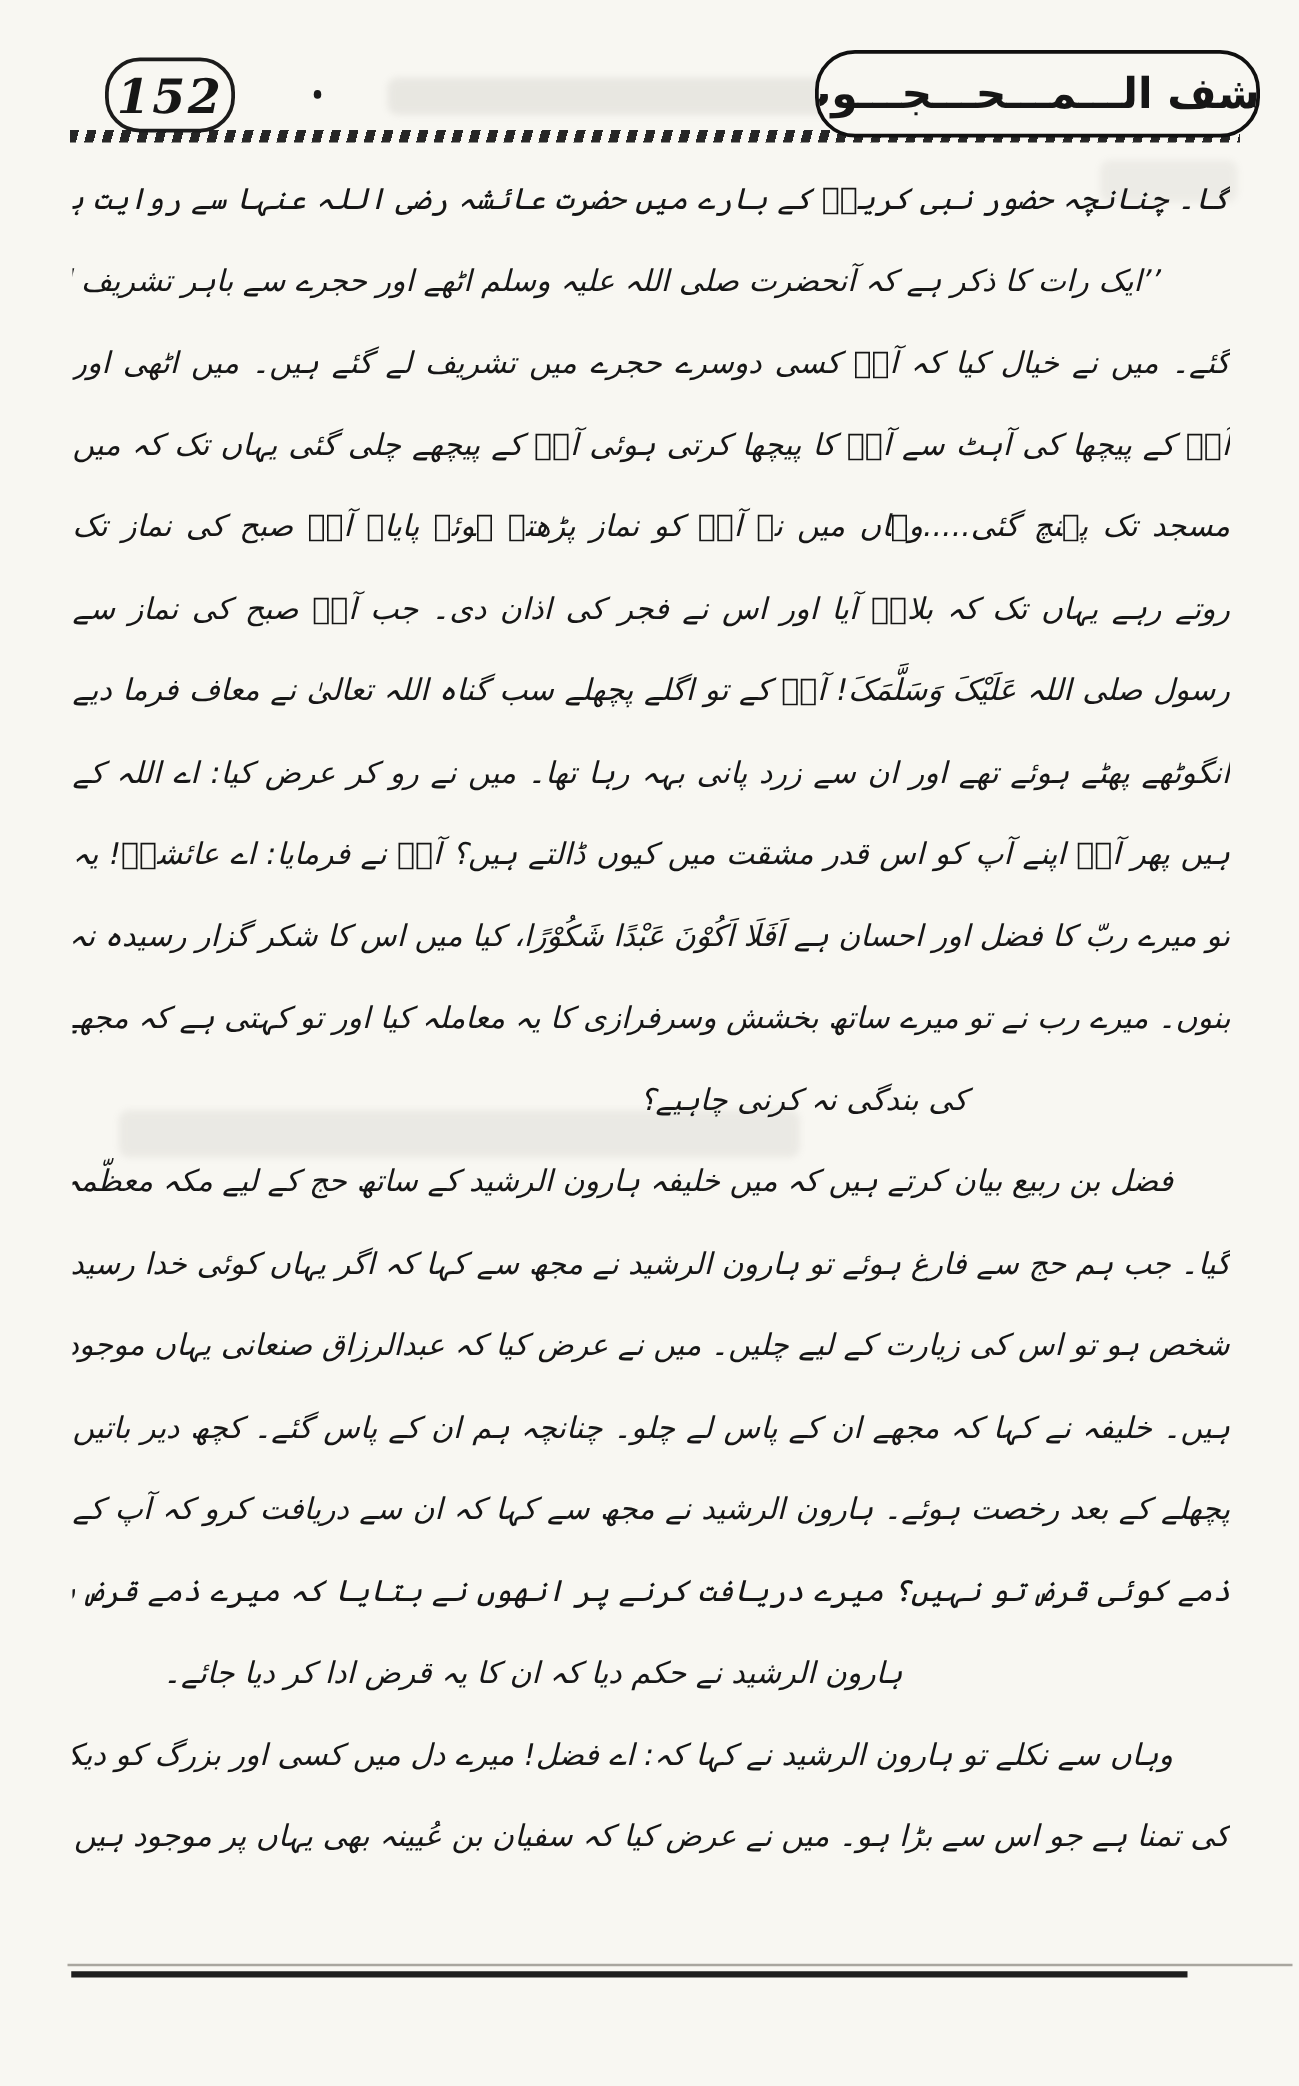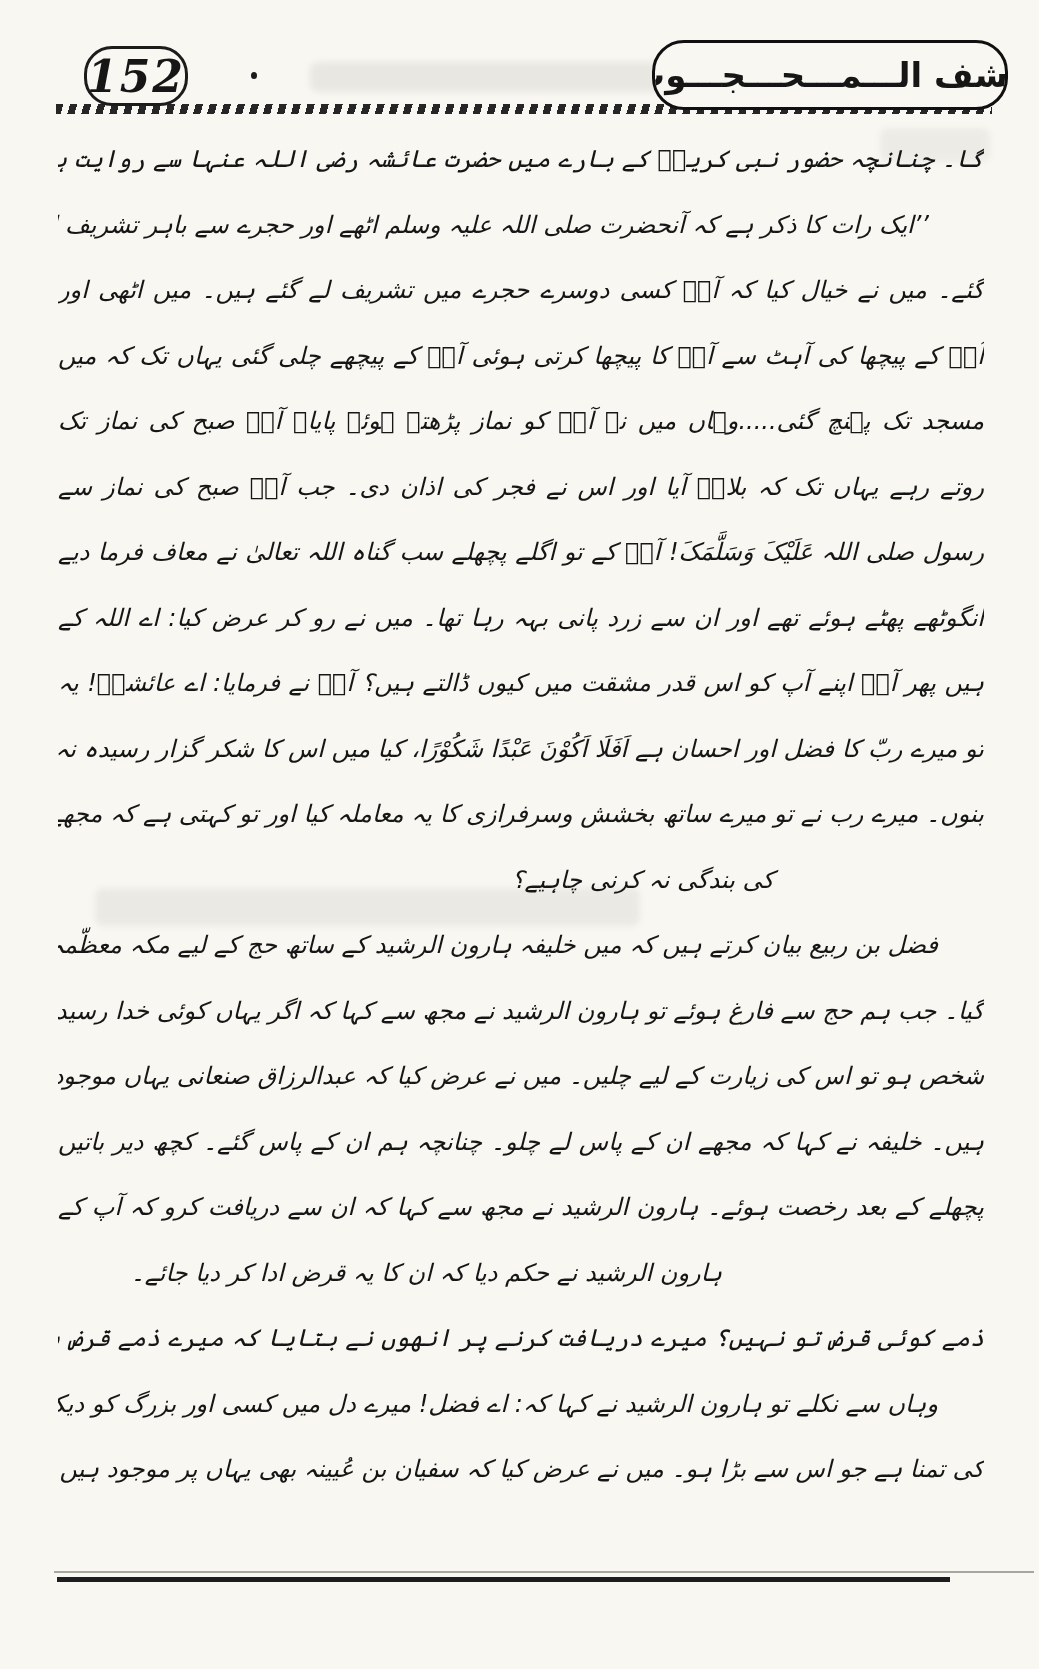--- a/index.html
+++ b/index.html
@@ -7,21 +7,21 @@
     width:1039px;height:1669px;position:relative;overflow:hidden;
     background:#f8f7f2;
     font-family:"DejaVu Sans",sans-serif;color:#161616;
   }
   
   .page-number-badge{
     position:absolute;left:84px;top:46px;width:98px;height:54px;
     border:3px solid #1c1c1c;border-radius:28px;
     display:flex;align-items:center;justify-content:center;
     font-family:"DejaVu Serif",serif;font-style:italic;font-weight:bold;
-    font-size:44px;letter-spacing:2px;direction:ltr;background:#f8f7f2;z-index:3;
+    font-size:38px;letter-spacing:2px;direction:ltr;background:#f8f7f2;z-index:3;
   }
   .book-title-badge{
     position:absolute;left:652px;top:40px;width:350px;height:64px;
     border:3px solid #101010;border-radius:32px;
     display:flex;align-items:center;justify-content:center;
     font-weight:bold;font-size:34px;direction:rtl;background:#f8f7f2;z-index:3;
     white-space:nowrap;overflow:hidden;
   }
   .hatch-rule{
     position:absolute;left:56px;top:104px;width:936px;height:10px;z-index:2;
@@ -86,20 +86,20 @@
   <div class="bline">انگوٹھے پھٹے ہوئے تھے اور ان سے زرد پانی بہہ رہا تھا۔ میں نے رو کر عرض کیا: اے اللہ کے</div>
   <div class="bline">ہیں پھر آپؐ اپنے آپ کو اس قدر مشقت میں کیوں ڈالتے ہیں؟ آپؐ نے فرمایا: اے عائشہؓ! یہ</div>
   <div class="bline">تو میرے ربّ کا فضل اور احسان ہے اَفَلَا اَکُوْنَ عَبْدًا شَکُوْرًا، کیا میں اس کا شکر گزار رسیدہ نہ</div>
   <div class="bline">بنوں۔ میرے رب نے تو میرے ساتھ بخشش وسرفرازی کا یہ معاملہ کیا اور تو کہتی ہے کہ مجھے اس</div>
   <div class="bline end-mid">کی بندگی نہ کرنی چاہیے؟</div>
   <div class="bline indent-para">فضل بن ربیع بیان کرتے ہیں کہ میں خلیفہ ہارون الرشید کے ساتھ حج کے لیے مکہ معظّمہ</div>
   <div class="bline">گیا۔ جب ہم حج سے فارغ ہوئے تو ہارون الرشید نے مجھ سے کہا کہ اگر یہاں کوئی خدا رسیدہ</div>
   <div class="bline">شخص ہو تو اس کی زیارت کے لیے چلیں۔ میں نے عرض کیا کہ عبدالرزاق صنعانی یہاں موجود</div>
   <div class="bline">ہیں۔ خلیفہ نے کہا کہ مجھے ان کے پاس لے چلو۔ چنانچہ ہم ان کے پاس گئے۔ کچھ دیر باتیں</div>
   <div class="bline">پچھلے کے بعد رخصت ہوئے۔ ہارون الرشید نے مجھ سے کہا کہ ان سے دریافت کرو کہ آپ کے</div>
+  <div class="bline">ذمے کوئی قرض تو نہیں؟ میرے دریافت کرنے پر انھوں نے بتایا کہ میرے ذمے قرض ہے۔</div>
   <div class="bline end-mid2">ہارون الرشید نے حکم دیا کہ ان کا یہ قرض ادا کر دیا جائے۔</div>
-  <div class="bline">ذمے کوئی قرض تو نہیں؟ میرے دریافت کرنے پر انھوں نے بتایا کہ میرے ذمے قرض ہے۔</div>
   <div class="bline indent-para">وہاں سے نکلے تو ہارون الرشید نے کہا کہ: اے فضل! میرے دل میں کسی اور بزرگ کو دیکھنے</div>
   <div class="bline">کی تمنا ہے جو اس سے بڑا ہو۔ میں نے عرض کیا کہ سفیان بن عُیینہ بھی یہاں پر موجود ہیں۔ خلیفہ</div>
 </div>
 
 <div class="bottom-rule-thin"></div>
 <div class="bottom-rule-thick"></div>
 
 </body></html>

